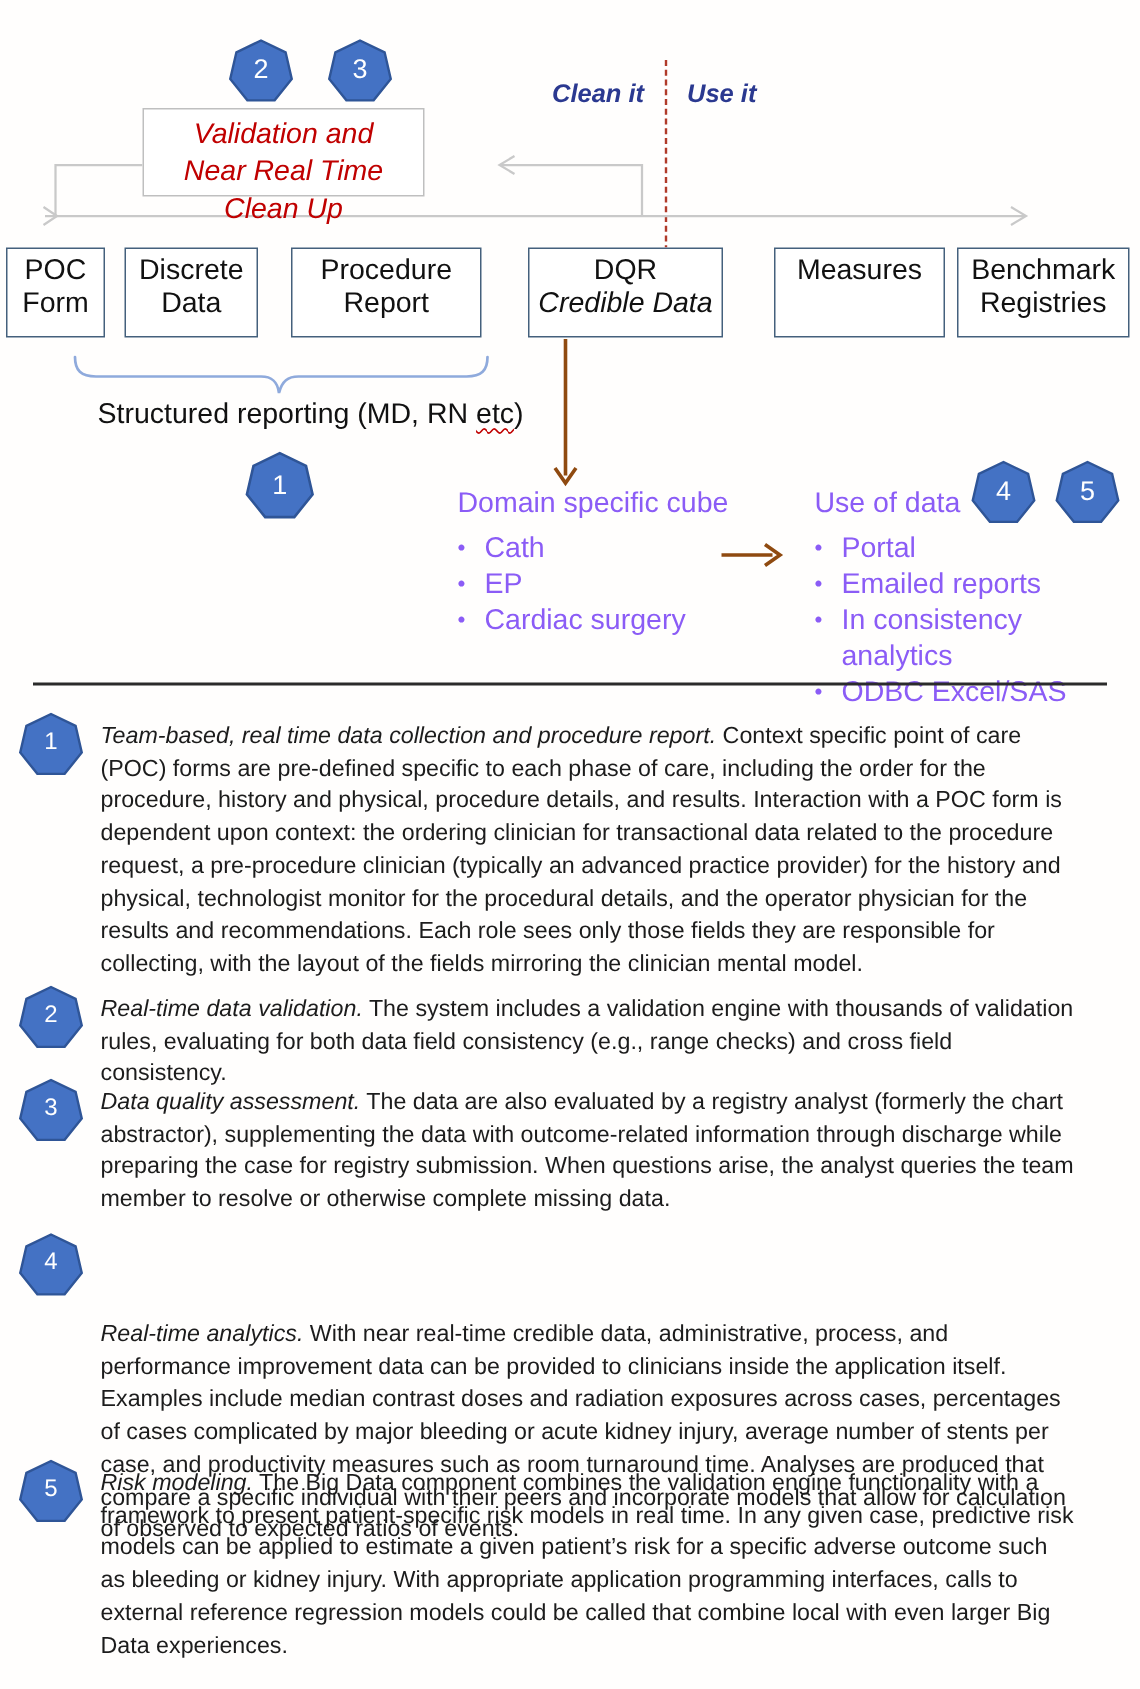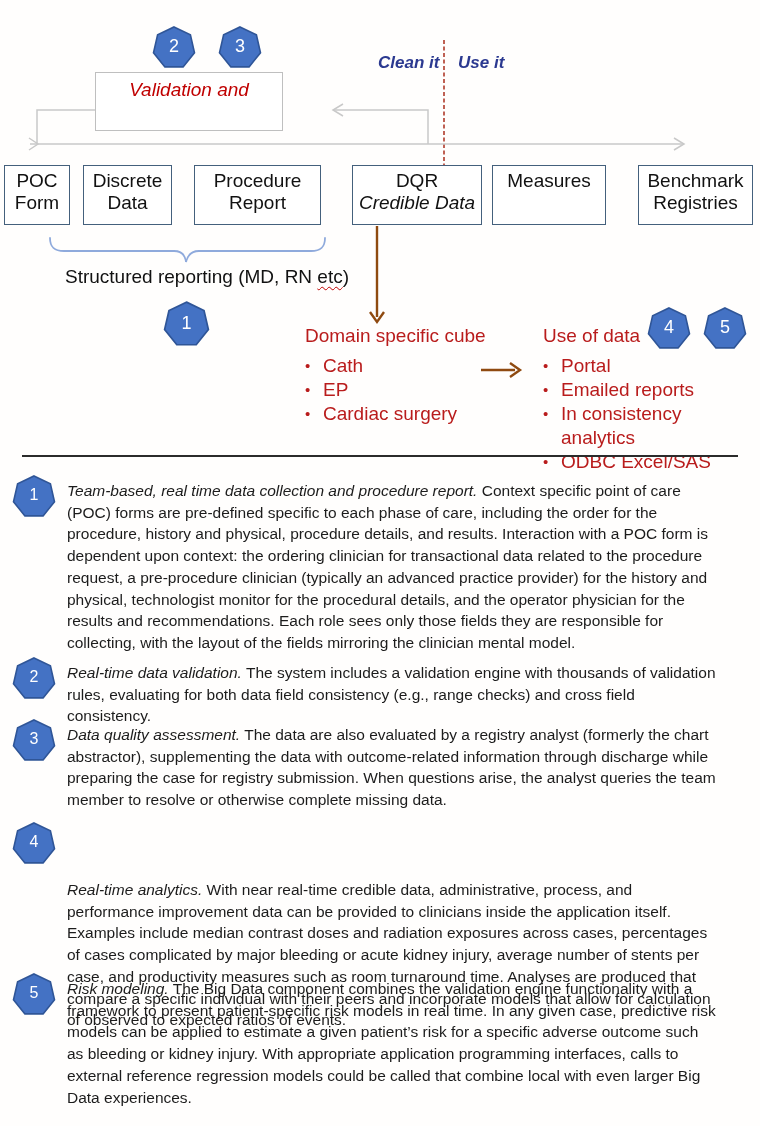--- a/index.html
+++ b/index.html
@@ -25,21 +25,21 @@
         border:1.4px solid #bfbfbf;background:#fff;box-sizing:border-box;text-align:center;
         color:#c00000;font-style:italic;font-size:19px;line-height:25px;padding-top:4px;}
 
   .phase-label{position:absolute;top:53px;color:#2b3990;font-weight:bold;font-style:italic;
         font-size:17px;line-height:20px;}
 
   .sr-label{position:absolute;left:65px;top:266px;font-size:19px;color:#111;}
   .sr-label .squiggle{text-decoration:underline;text-decoration-style:wavy;
         text-decoration-color:#c00000;text-decoration-thickness:1px;text-underline-offset:3px;}
 
-  .cube-col{position:absolute;font-size:19px;color:#b91c1c;}
+  .cube-col{position:absolute;font-size:19px;color:#8b5cf6;}
   .cube-col .hdr{margin-bottom:7px;}
   .cube-col .row{display:flex;line-height:24px;}
   .cube-col .dot{width:18px;flex:0 0 18px;font-size:15px;}
 
   .separator{position:absolute;left:22px;top:455px;width:716px;height:2px;background:#2b2b2b;}
 
   .para-text{position:absolute;left:67px;width:650px;font-size:15.5px;line-height:21.7px;color:#1c1c1c;}
   .para-text i{font-style:italic;}
 
   svg.overlay{position:absolute;left:0;top:0;pointer-events:none;}
@@ -79,42 +79,43 @@
   </div>
   <div class="badge" style="left:218px;top:25px;">
     <svg viewBox="0 0 44 44">
         <polygon points="22,2 38.4,9.9 42.5,27.7 31.1,41.9 12.9,41.9 1.5,27.7 5.6,9.9" fill="#4472c4" stroke="#2f5597" stroke-width="1.6"></polygon>
       </svg>
     <span class="num">3</span>
   </div>
 
   <div class="validation-box">
     <div>Validation and</div>
-  </div>
-
-  <div class="phase-label" style="left:378px;">Clean it</div>
+    <div>Near Real Time Clean Up</div>
+  </div>
+
+  <div class="phase-label" style="left:368px;">Clean it</div>
   <div class="phase-label" style="left:458px;">Use it</div>
 
   <div class="fbox" style="left:4px;width:66px;">
     <div class="l1">POC</div>
     <div class="l2">Form</div>
   </div>
   <div class="fbox" style="left:83px;width:89px;">
     <div class="l1">Discrete</div>
     <div class="l2">Data</div>
   </div>
   <div class="fbox" style="left:194px;width:127px;">
     <div class="l1">Procedure</div>
     <div class="l2">Report</div>
   </div>
   <div class="fbox" style="left:352px;width:130px;">
     <div class="l1">DQR</div>
     <div class="l2 it">Credible Data</div>
   </div>
-  <div class="fbox" style="left:492px;width:114px;">
+  <div class="fbox" style="left:516px;width:114px;">
     <div class="l1">Measures</div>
     <div class="l2"></div>
   </div>
   <div class="fbox" style="left:638px;width:115px;">
     <div class="l1">Benchmark</div>
     <div class="l2">Registries</div>
   </div>
 
   <div class="sr-label">
     <span>Structured reporting (MD, RN </span><span class="squiggle">etc</span><span>)</span>

